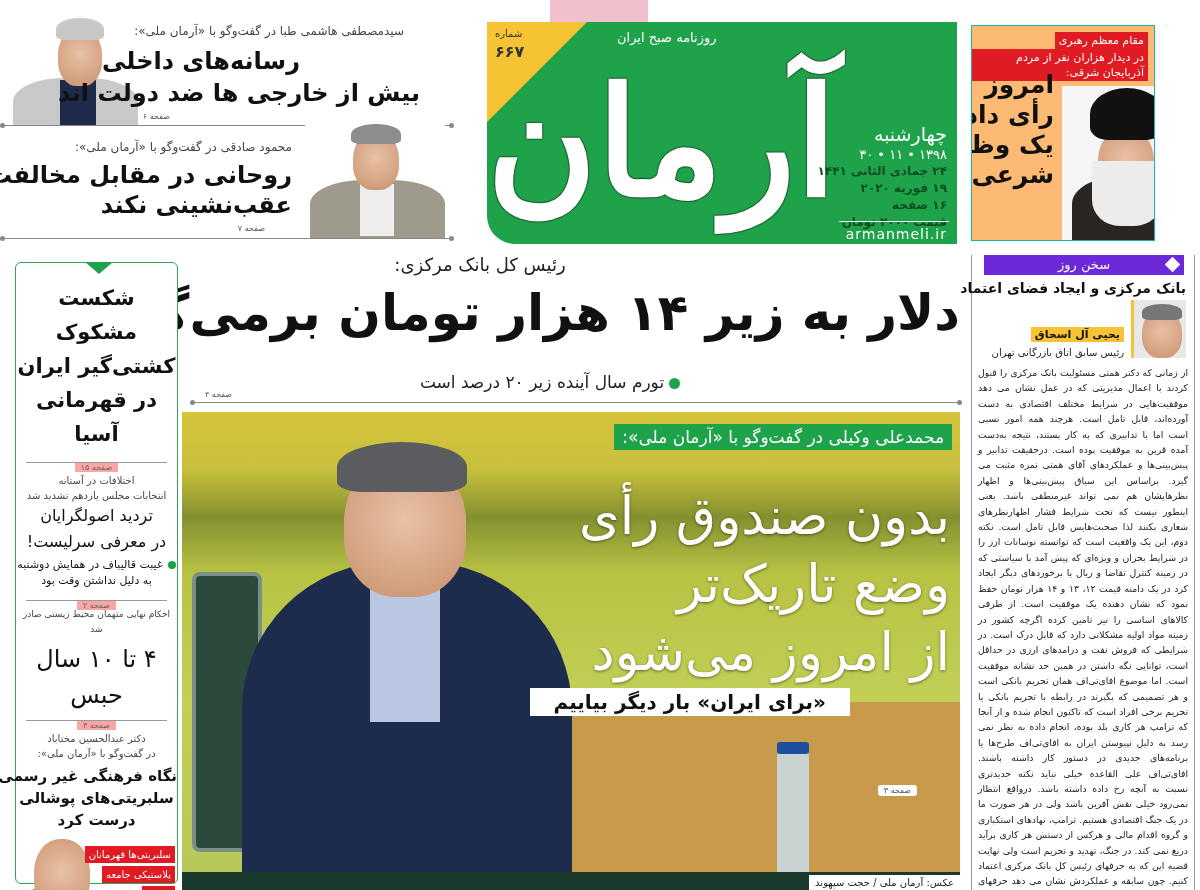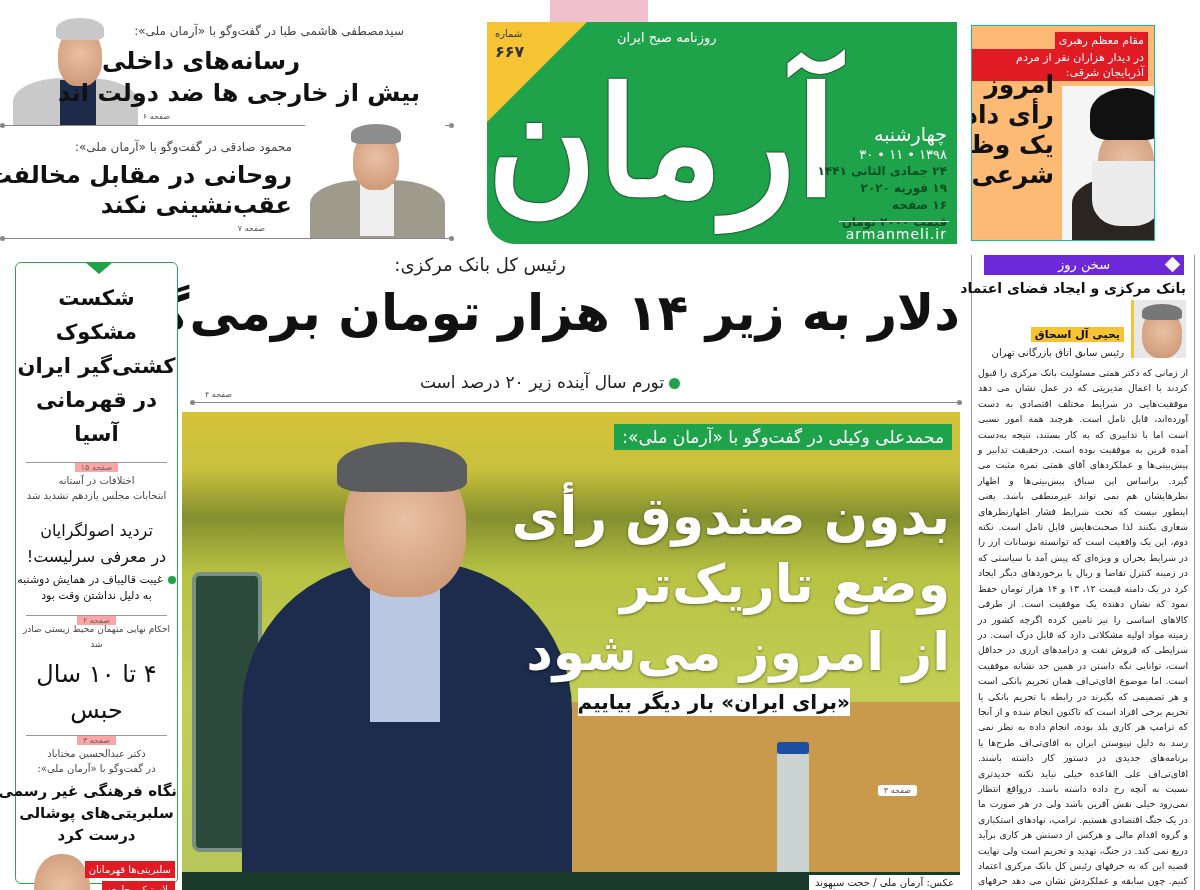--- a/index.html
+++ b/index.html
@@ -38,22 +38,22 @@
 
   
   .main-kicker{position:absolute;left:380px;top:254px;width:200px;text-align:center;font-size:18px;color:#222}
   .main-head{position:absolute;left:190px;top:282px;width:770px;text-align:center;font-size:50px;font-weight:bold;line-height:62px;letter-spacing:-1px;color:#111;white-space:nowrap}
   .main-sub{position:absolute;left:390px;top:372px;width:320px;text-align:center;font-size:17px;color:#222;white-space:nowrap}
   .dot{display:inline-block;width:11px;height:11px;border-radius:50%;background:#1fa34a;margin-left:5px;vertical-align:middle}
 
   .hero{position:absolute;left:182px;top:412px;width:778px;height:478px;overflow:hidden;
         background:linear-gradient(180deg,#d6c33a 0%,#c8c03d 12%,#84902f 22%,#b8c344 34%,#c2cf55 60%,#b6c65a 100%)}
   .greentag{position:absolute;right:8px;top:12px;background:#1fa34a;color:#fff;font-size:17px;padding:3px 8px;white-space:nowrap}
-  .hero-head{position:absolute;right:10px;top:70px;color:#fff;font-size:52px;font-weight:bold;line-height:68px;text-align:right;text-shadow:0 1px 3px rgba(0,0,0,.5);white-space:nowrap}
-  .whitetag{position:absolute;right:110px;top:276px;background:#fff;color:#111;font-size:20px;font-weight:bold;padding:2px 0;white-space:nowrap}
+  .hero-head{position:absolute;right:10px;top:70px;color:#fff;font-size:52px;font-weight:normal;line-height:68px;text-align:right;text-shadow:0 1px 3px rgba(0,0,0,.5);white-space:nowrap}
+  .whitetag{position:absolute;right:110px;top:276px;background:#fff;color:#111;font-size:20px;font-weight:bold;padding:2px 24px;white-space:nowrap}
   .pg-white{position:absolute;background:#fff;padding:1px 6px;border-radius:3px;font-size:8px;color:#555}
   .caption{position:absolute;right:0;bottom:0;background:#fff;font-size:10px;padding:2px 6px;color:#222}
 
   
   .lbox{position:absolute;left:15px;top:262px;width:163px;height:622px;border:1.5px solid #2aa654;border-radius:6px;background:#fff;text-align:center}
   .lbox .tri{position:absolute;left:69px;top:-1px;width:0;height:0;border-left:14px solid transparent;border-right:14px solid transparent;border-top:12px solid #1fa34a}
   .lrule{position:relative;height:14px;margin:0 10px}
   .lrule::before{content:"";position:absolute;left:0;right:0;top:7px;height:1px;background:#999}
   .lrule span{position:relative;background:#fca5a5;padding:0 6px;font-size:8px;color:#666}
   .lk{font-size:10px;color:#444;line-height:15px}
@@ -176,21 +176,21 @@
     <div style="font-size:21px;font-weight:bold;line-height:34px">
       <div>شکست مشکوک</div>
       <div>کشتی‌گیر ایران</div>
       <div>در قهرمانی آسیا</div>
     </div>
     <div class="lrule" style="margin-top:4px"><span>صفحه ۱۵</span></div>
   </div>
   <div style="margin-top:4px">
     <div class="lk">اختلافات در آستانه</div>
     <div class="lk">انتخابات مجلس یازدهم تشدید شد</div>
-    <div style="font-size:16px;line-height:26px;margin-top:15px">
+    <div style="font-size:16px;line-height:26px;margin-top:0">
       <div>تردید اصولگرایان</div>
       <div>در معرفی سرلیست!</div>
     </div>
     <div style="font-size:11px;line-height:16px;margin-top:2px">
       <div><span class="dot" style="width:8px;height:8px"></span><span>غیبت قالیباف در همایش دوشنبه</span></div>
       <div>به دلیل نداشتن وقت بود</div>
     </div>
     <div class="lrule" style="margin-top:4px"><span>صفحه ۲</span></div>
   </div>
   <div>

